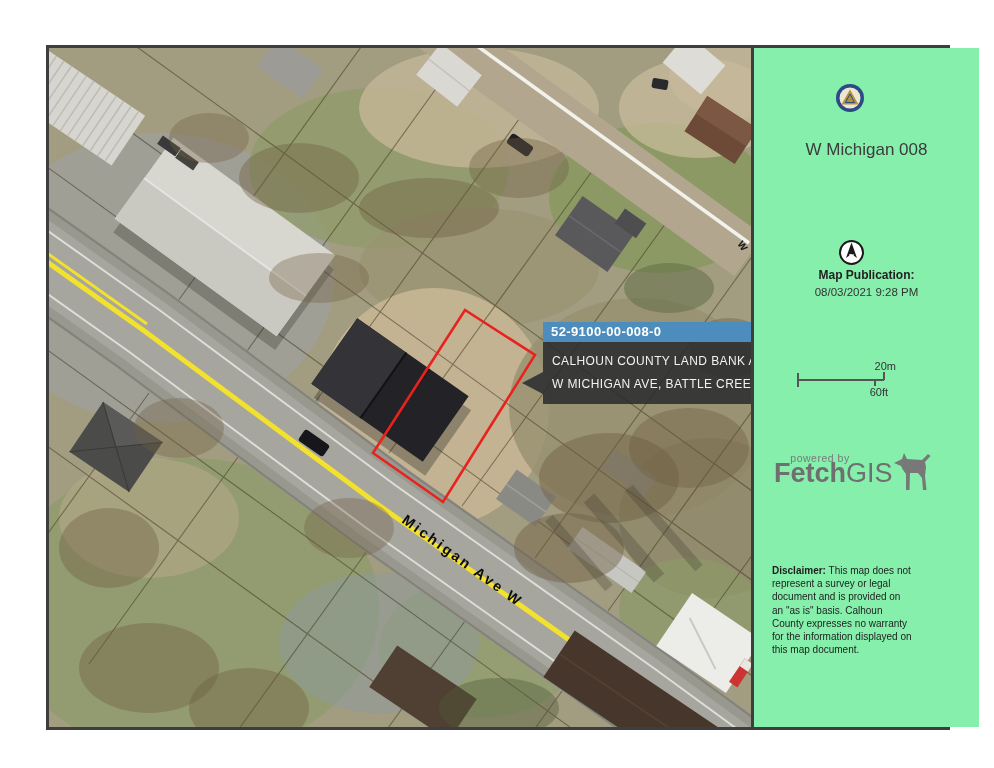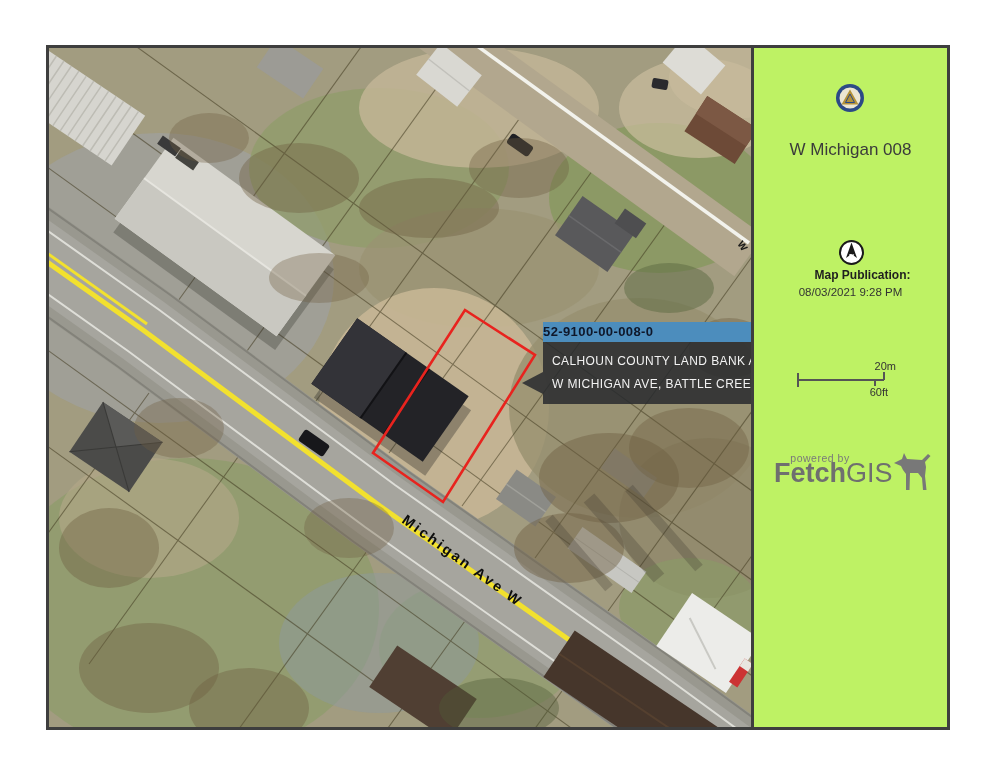--- a/index.html
+++ b/index.html
@@ -10,48 +10,48 @@
   .frame{
     position:absolute;left:46px;top:45px;width:904px;height:685px;
     border:3px solid #3e3e3e;box-sizing:border-box;background:#fff;
   }
   .map-area{
     position:absolute;left:0;top:0;width:702px;height:679px;
     overflow:hidden;background:#a29c80;
   }
   .map-area svg{display:block;}
   .sidebar{
-    position:absolute;left:702px;top:0;bottom:0;width:196px;
-    border-left:3px solid #3e3e3e;box-sizing:border-box;background:#bef264;
+    position:absolute;left:702px;top:0;bottom:0;width:228px;
+    border-left:3px solid #3e3e3e;box-sizing:border-box;background:#86efac;
   }
   
   .callout{position:absolute;left:494px;top:274px;width:236px;}
   .callout-header{
-    background:#4c8dbd;color:#0f172a;font-size:13px;font-weight:bold;
-    letter-spacing:.4px;padding:2px 8px 3px 0;white-space:nowrap;
+    background:#4c8dbd;color:#ffffff;font-size:13px;font-weight:bold;
+    letter-spacing:.4px;padding:2px 8px 3px 8px;white-space:nowrap;
   }
   .callout-body{
     background:rgba(38,41,45,0.84);color:#f2f2f2;font-size:12px;
     letter-spacing:.4px;line-height:23px;padding:8px 9px;white-space:nowrap;
     position:relative;
   }
   .callout-arrow{
     position:absolute;left:-21px;top:30px;width:0;height:0;
     border-top:11px solid transparent;border-bottom:11px solid transparent;
     border-right:21px solid rgba(38,41,45,0.84);
   }
   
   .seal{position:absolute;left:81px;top:35px;}
   .side-title{
     position:absolute;left:0;top:92px;width:100%;text-align:center;
     font-size:17px;color:#3b3b3b;
   }
   .compass{position:absolute;left:84px;top:191px;}
   .pub-label{
-    position:absolute;left:12px;top:220px;width:100%;text-align:center;
+    position:absolute;left:0;top:220px;width:100%;text-align:center;
     font-size:12px;font-weight:bold;color:#1f1f1f;
   }
   .pub-date{
     position:absolute;left:0;top:238px;width:100%;text-align:center;
     font-size:11.5px;color:#333;
   }
   .scalebar{position:absolute;left:40px;top:312px;}
   .scale-metric{font-size:11px;fill:#333;}
   .scale-imperial{font-size:11px;fill:#333;}
   .powered-by{
@@ -294,14 +294,15 @@
 
     <div class="powered-by">powered by</div>
     <div class="brand"><b>Fetch</b><span>GIS</span></div>
 
     <svg class="dog" width="40" height="44" viewBox="0 0 40 44">
       <path fill="#787878" d="M2 14 L10 10 L12 4 L15 10 L30 11 L36 5 L38.5 7
         L33 13 L34 18 L33 27 L34.5 41 L31 41 L30 29 L26 24 L18 24 L17.5 41
         L14 41 L14 25 L11 21 L9 17 Z"></path>
     </svg>
 
+    <div class="disclaimer"><b>Disclaimer:</b> <span>This map does not represent a survey or legal document and is provided on an "as is" basis. Calhoun County expresses no warranty for the information displayed on this map document.</span></div>
   </div>
 </div>
 
 </body></html>

